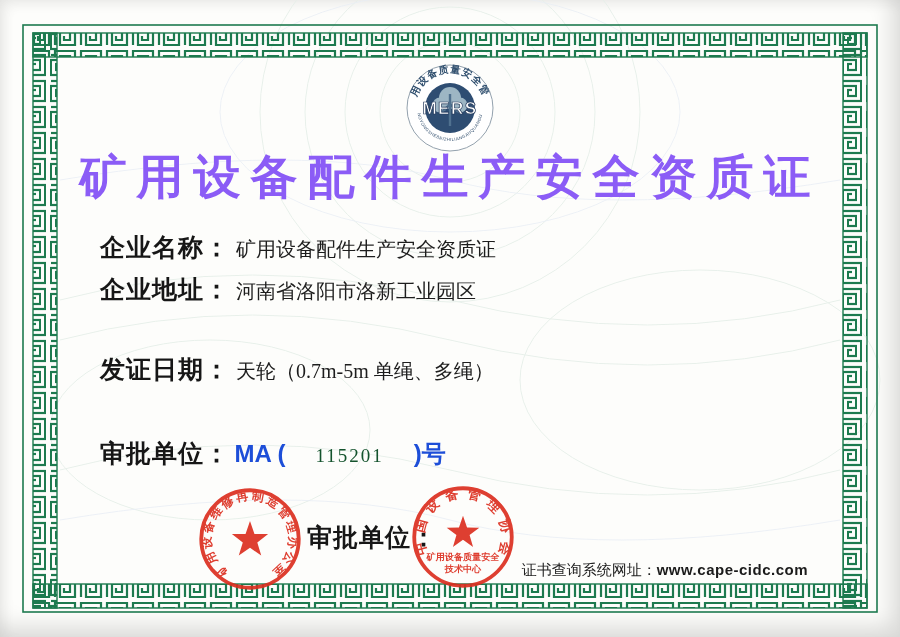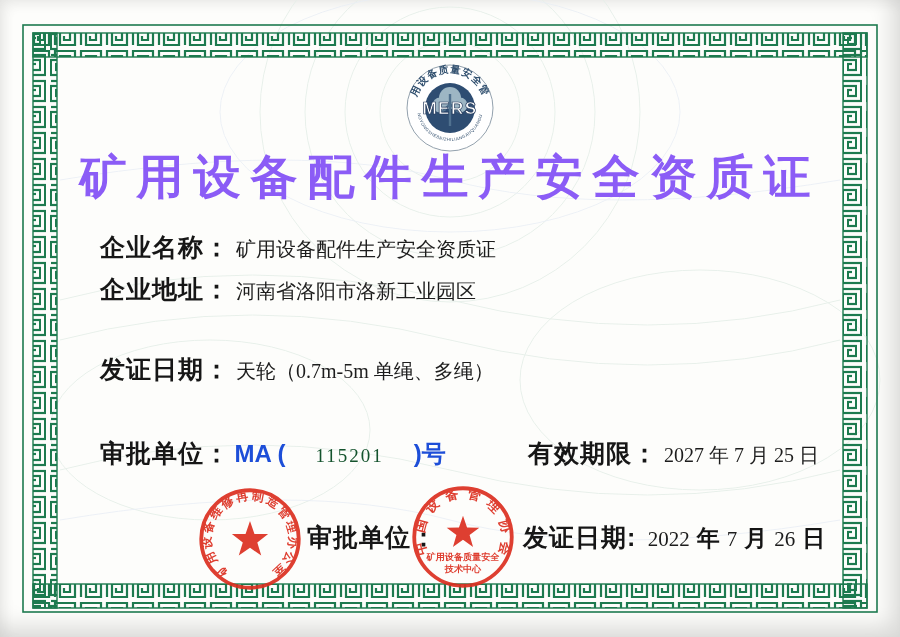--- a/index.html
+++ b/index.html
@@ -105,23 +105,20 @@
     <span class="lbl">企业地址：</span><span class="val">河南省洛阳市洛新工业园区</span>
   </div>
   <div class="row" style="top:353px">
     <span class="lbl">发证日期：</span><span class="val">天轮（0.7m-5m 单绳、多绳）</span>
   </div>
 
   <div class="row" style="top:437px">
     <span class="lbl">审批单位：</span>
     <span class="certno-prefix">MA (</span><span class="certno-num">115201</span><span class="certno-suffix">)号</span>
   </div>
-  <div class="validity">
-    <span class="lbl">有效期限：</span><span class="val">2027 年 7 月 25 日</span>
-  </div>
 
 
   <svg class="seal" style="left:197px;top:486px;" width="106" height="106" viewBox="0 0 100 100">
     <defs>
         <path id="s1arc" d="M32.6 82.7 A37 37 0 1 1 67.4 82.7"></path>
       </defs>
     <circle cx="50" cy="50" r="46" fill="none" stroke="#dc2f20" stroke-width="3.6"></circle>
     <polygon fill="#dc2f20" points="50,33 54.2,45.2 67.1,45.4 56.9,53.2 60.6,65.6 50,58.2 39.4,65.6 43.2,53.2 32.9,45.4 45.8,45.2"></polygon>
     <text font-size="11.5" font-weight="bold" fill="#dc2f20">
       <textPath href="#s1arc" startOffset="50%" text-anchor="middle" textLength="188">矿用设备维修再制造管理办公室</textPath>
@@ -138,19 +135,18 @@
       </defs>
     <circle cx="50" cy="50" r="46" fill="none" stroke="#dc2f20" stroke-width="3.6"></circle>
     <polygon fill="#dc2f20" points="50,30 53.8,41 65.4,41.2 56.2,48.2 59.5,59.4 50,52.7 40.5,59.4 43.8,48.2 34.6,41.2 46.2,41"></polygon>
     <text font-size="12.5" font-weight="bold" fill="#dc2f20">
       <textPath href="#s2arc" startOffset="50%" text-anchor="middle" textLength="148">中国设备管理协会</textPath>
     </text>
     <text x="50" y="72" text-anchor="middle" font-size="8.6" font-weight="bold" fill="#dc2f20">矿用设备质量安全</text>
     <text x="50" y="83" text-anchor="middle" font-size="8.6" font-weight="bold" fill="#dc2f20">技术中心</text>
   </svg>
 
-  <div class="row" style="left:523px;top:521px">
-    <span class="lbl">发证日期:</span>
-    <span class="datepart-num">2022</span><span class="datepart-unit">年</span><span class="datepart-num">7</span><span class="datepart-unit">月</span><span class="datepart-num">26</span><span class="datepart-unit">日</span>
+
+  <div class="footer">
+    <span class="flabel">证书查询系统网址：</span><span class="url">www.cape-cidc.com</span>
   </div>
-
 
 </div>
 
 </body></html>

